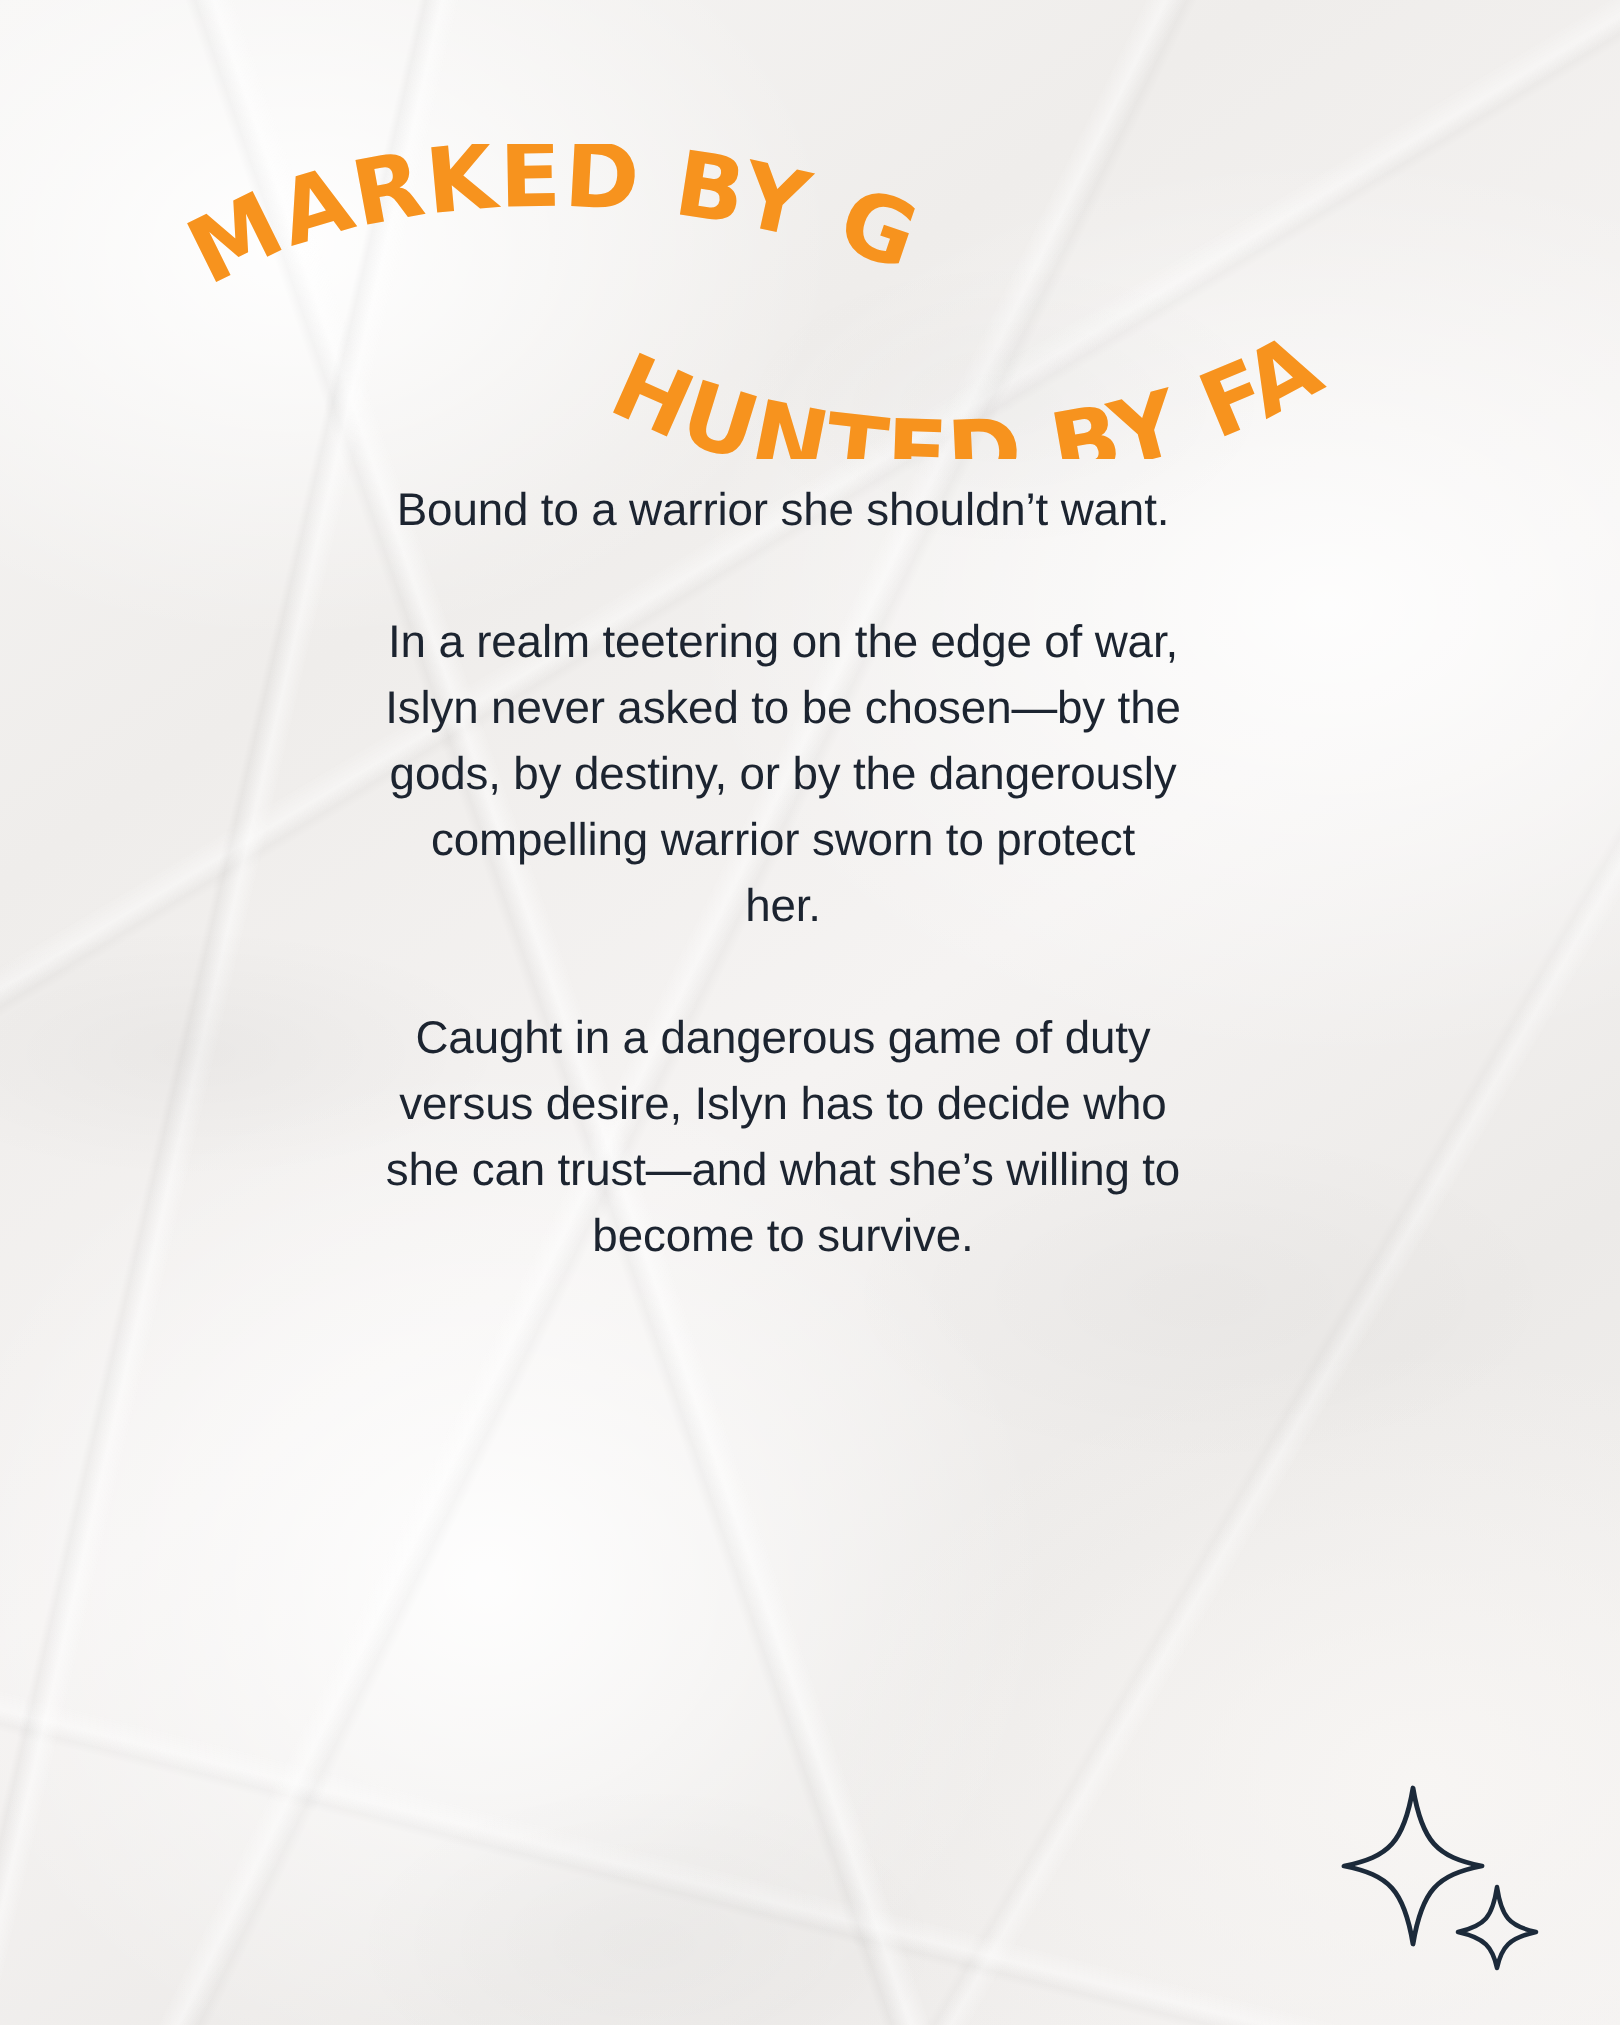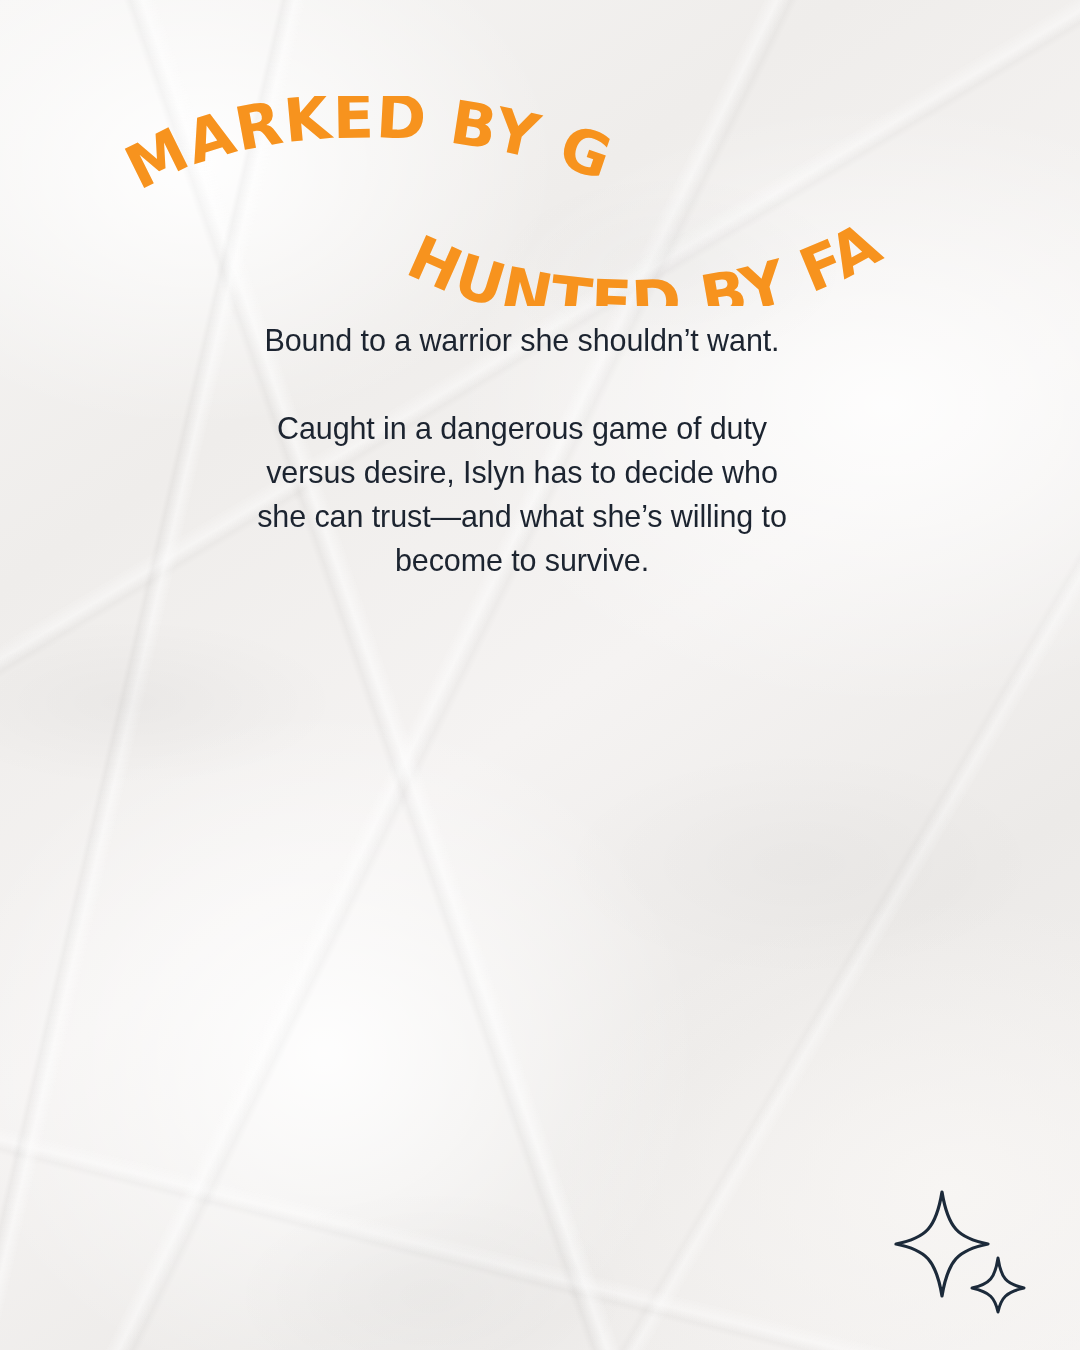--- a/index.html
+++ b/index.html
@@ -115,20 +115,25 @@
         <textPath href="#arc1" startOffset="0%">MARKED BY GODS.</textPath>
       </text>
       <text font-size="60" fill="#F7931E">
         <textPath href="#arc2" startOffset="0%">HUNTED BY FATE.</textPath>
       </text>
     </svg>
   </div>
 
   <div class="body-copy">
     <p>Bound to a warrior she shouldn’t want.</p>
+    <p>In a realm teetering on the edge of war,
+Islyn never asked to be chosen—by the
+gods, by destiny, or by the dangerously
+compelling warrior sworn to protect
+her.</p>
     <p>Caught in a dangerous game of duty
 versus desire, Islyn has to decide who
 she can trust—and what she’s willing to
 become to survive.</p>
   </div>
 
   <div class="sparkle">
     <svg width="140" height="130" viewBox="0 0 140 130" xmlns="http://www.w3.org/2000/svg">
       <path d="M50 8 C 56 44, 66 54, 96 60 C 66 66, 56 76, 50 112 C 44 76, 34 66, 4 60 C 34 54, 44 44, 50 8 Z" fill="none" stroke="#1c2a3a" stroke-width="3.2" stroke-linejoin="round"></path>
       <path d="M106 74 C 109 94, 114 100, 132 104 C 114 108, 109 114, 106 128 C 103 114, 98 108, 80 104 C 98 100, 103 94, 106 74 Z" fill="none" stroke="#1c2a3a" stroke-width="3" stroke-linejoin="round"></path>

